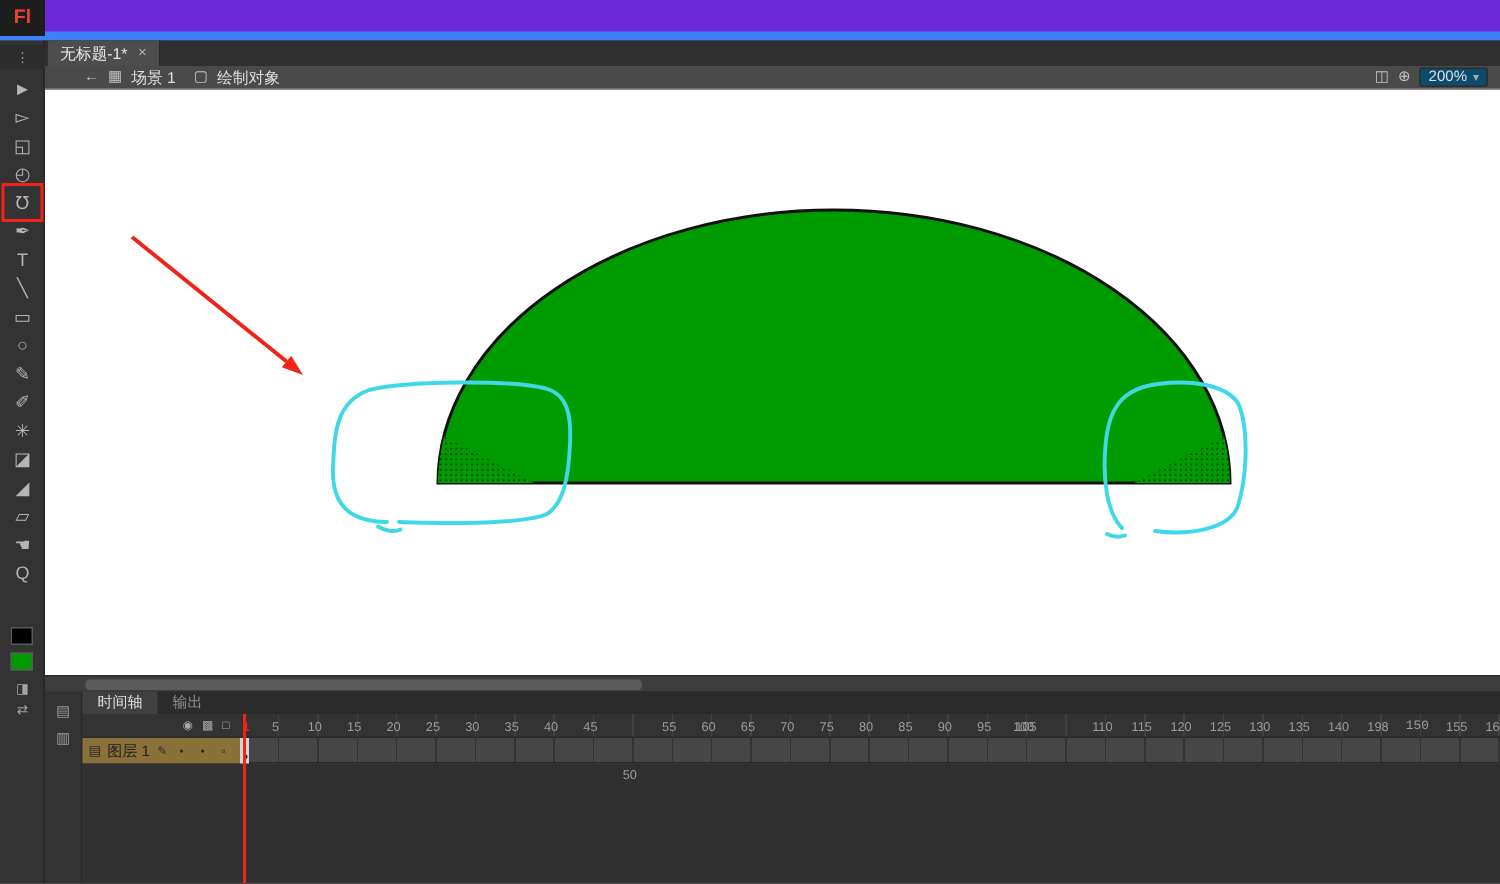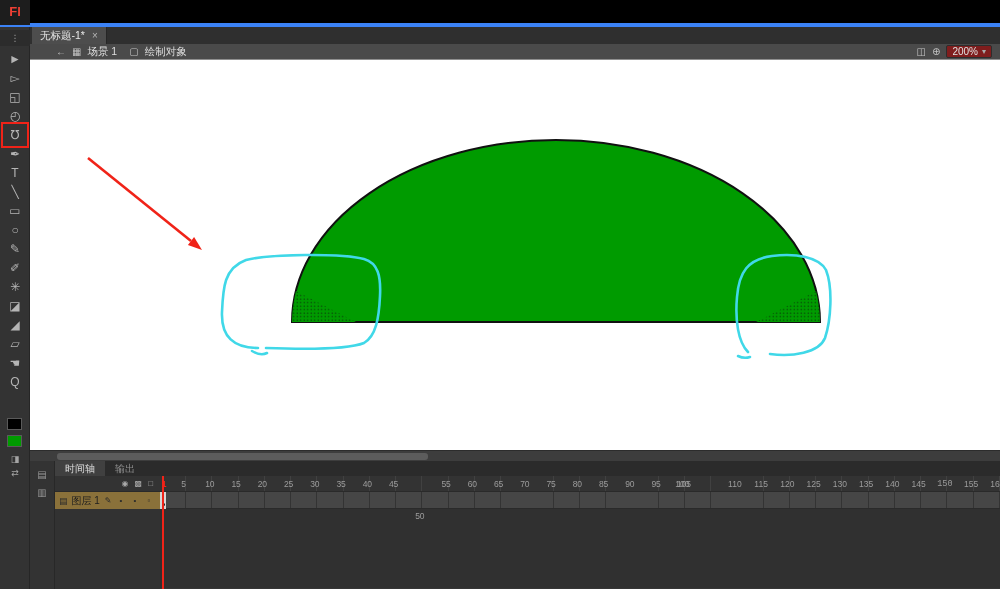--- a/index.html
+++ b/index.html
@@ -4,21 +4,21 @@
 <style>
   * { margin:0; padding:0; box-sizing:border-box; }
   html,body { background:#222; }
   #app {
     position:relative; width:1000px; height:589px; overflow:hidden;
     font-family:"Liberation Sans","DejaVu Sans",sans-serif;
     background:#3a3a3a; user-select:none;
   }
   
   .menubar { position:absolute; left:0; top:0; width:1000px; height:27px;
-    background:#000000; border-bottom:4px solid #3b82f6; display:flex; align-items:center; }
+    background:#6d28d9; border-bottom:6px solid #3b82f6; display:flex; align-items:center; }
   .logo { width:30px; height:27px; background:#1d1d1d; color:#ef4034; font-weight:bold;
     font-size:13px; display:flex; align-items:center; justify-content:center; }
   .menus { display:flex; align-items:center; height:100%; }
   .menu-item { padding:0 5px; font-size:11px; color:#d6d6d6; line-height:27px; cursor:default; }
   
   .toolpanel { position:absolute; left:0; top:27px; width:30px; height:562px;
     background:#333; border-right:1px solid #262626; padding-top:23px; }
   .toolpanel-header { position:absolute; top:3px; left:0; width:30px; height:16px;
     color:#9a9a9a; font-size:9px; text-align:center; line-height:16px; background:#2c2c2c; }
   .tool { width:30px; height:19px; line-height:19px; text-align:center;
@@ -38,21 +38,21 @@
     padding:0 8px; margin-left:2px; border-right:1px solid #262626; }
   .doc-title { font-size:10.5px; color:#e8e8e8; }
   .tab-close { font-size:10px; color:#b5b5b5; margin-left:7px; cursor:default; }
   
   .editbar { position:absolute; left:30px; top:44px; width:970px; height:16px;
     background:#4a4a4a; display:flex; align-items:center; padding-left:26px;
     font-size:10.5px; color:#dedede; border-bottom:1px solid #8f8f8f; }
   .eb-icon { color:#c2c2c2; font-size:10px; margin-right:6px; }
   .eb-text { margin-right:12px; }
   .eb-right { margin-left:auto; display:flex; align-items:center; padding-right:8px; }
-  .zoom-box { background:#7f1d1d; border:1px solid #2d2d2d; border-radius:2px;
+  .zoom-box { background:#0c4a6e; border:1px solid #2d2d2d; border-radius:2px;
     padding:0 5px; font-size:10px; color:#e0e0e0; display:flex; align-items:center; height:13px; }
   .zoom-box .dd { margin-left:4px; font-size:8px; color:#aaa; }
   
   .stage { position:absolute; left:30px; top:60px; width:970px; height:390px; background:#fff; }
   .stage svg { display:block; }
   
   .hscrollbar { position:absolute; left:30px; top:450px; width:970px; height:11px;
     background:#3d3d3d; border-top:1px solid #2c2c2c; }
   .hthumb { position:absolute; left:27px; top:2px; width:371px; height:7px;
     background:#5c5c5c; border-radius:3px; }
@@ -251,21 +251,21 @@
             <span class="ruler-num" style="left: 486.125px;">95</span>
             <span class="ruler-num" style="left: 512.375px;">100</span>
             <span class="ruler-num" style="left: 514px;">105</span>
             <span class="ruler-num" style="left: 564.875px;">110</span>
             <span class="ruler-num" style="left: 591.125px;">115</span>
             <span class="ruler-num" style="left: 617.375px;">120</span>
             <span class="ruler-num" style="left: 643.625px;">125</span>
             <span class="ruler-num" style="left: 669.875px;">130</span>
             <span class="ruler-num" style="left: 696.125px;">135</span>
             <span class="ruler-num" style="left: 722.375px;">140</span>
-            <span class="ruler-num" style="left: 748.625px;">145</span>
+            <span class="ruler-num" style="left: 748.625px;">198</span>
             <span class="ruler-num" style="left: 774.875px; font-family: Liberation Mono, monospace;">150</span>
             <span class="ruler-num" style="left: 801.125px;">155</span>
             <span class="ruler-num" style="left: 827.375px;">160</span>
           </div>
         <div class="frames-row">
           <div class="keyframe-cell">
             <span class="kf-dot"></span>
           </div>
         </div>
         <div class="frames-empty"></div>

